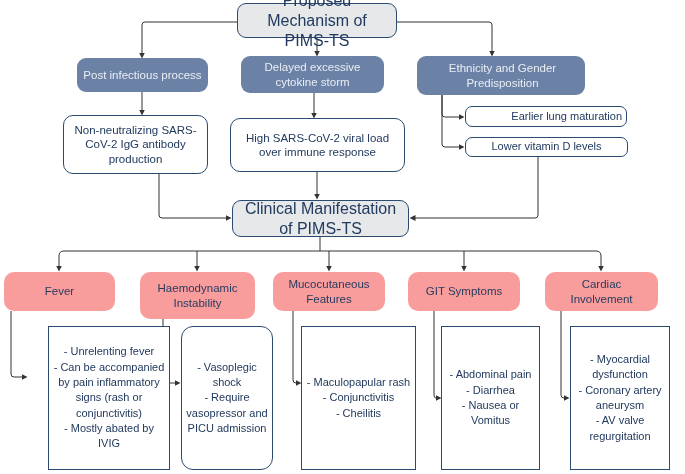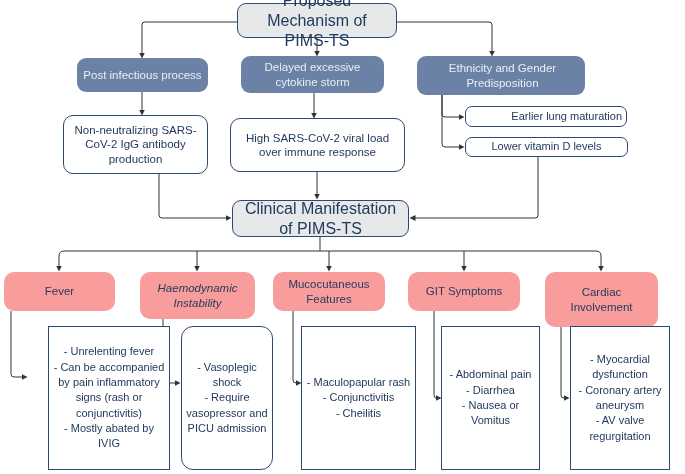--- a/index.html
+++ b/index.html
@@ -100,30 +100,30 @@
     <span>Lower vitamin D levels</span>
   </div>
 
   <div class="node gray" style="left:232px;top:200px;width:177px;height:37px;">
     <span>Clinical Manifestation of PIMS-TS</span>
   </div>
 
   <div class="node pink" style="left:4px;top:272px;width:111px;height:39px;">
     <span>Fever</span>
   </div>
-  <div class="node pink" style="left:140px;top:272px;width:115px;height:47px;font-style:italic;">
+  <div class="node pink" style="left:140px;top:272px;width:115px;height:47px;">
     <span>Haemodynamic Instability</span>
   </div>
   <div class="node pink" style="left:273px;top:272px;width:112px;height:39px;">
     <span>Mucocutaneous Features</span>
   </div>
   <div class="node pink" style="left:408px;top:272px;width:112px;height:39px;">
     <span>GIT Symptoms</span>
   </div>
-  <div class="node pink" style="left:545px;top:272px;width:113px;height:55px;">
+  <div class="node pink" style="left:545px;top:272px;width:113px;height:39px;">
     <span>Cardiac Involvement</span>
   </div>
 
   <div class="node detail" style="left:28px;top:326px;width:122px;height:144px;margin-left:20px;">
     <div class="detail-line">- Unrelenting fever</div>
     <div class="detail-line">- Can be accompanied by pain inflammatory signs (rash or conjunctivitis)</div>
     <div class="detail-line">- Mostly abated by IVIG</div>
   </div>
   <div class="node detail" style="left:181px;top:326px;width:92px;height:144px;border-radius:12px;">
     <div class="detail-line">- Vasoplegic shock</div>

